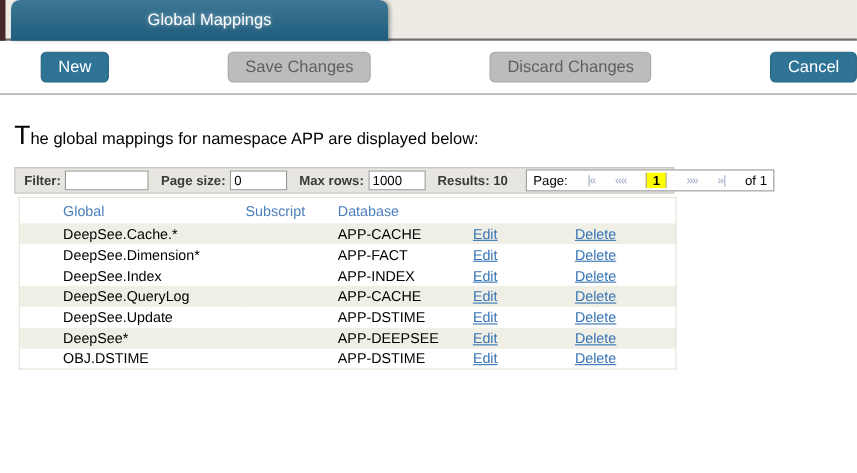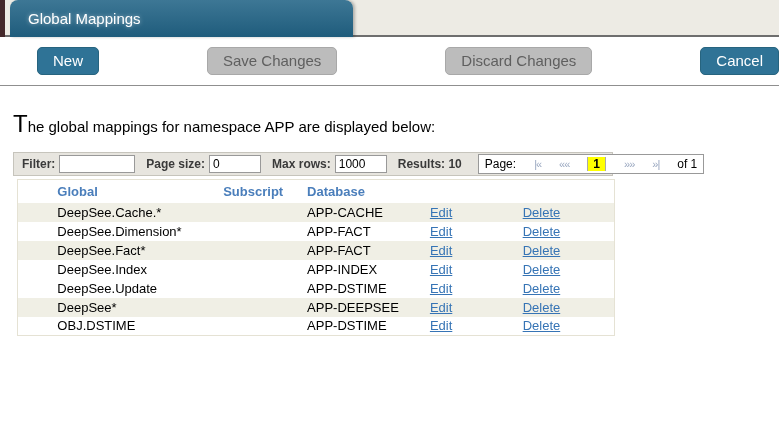--- a/index.html
+++ b/index.html
@@ -25,20 +25,21 @@
     position:absolute;left:0;top:0;width:5px;height:37px;background:var(--maroon);
   }
   .tab{
     position:absolute;left:10px;top:0;width:343px;height:37px;
     background:linear-gradient(to bottom,var(--tab-top),var(--tab-bottom));
     border-radius:8px 8px 0 0;
     box-shadow:2px 0 3px rgba(0,0,0,0.25);
     display:flex;align-items:center;padding-left:18px;
     color:#fff;font-size:15px;
     text-shadow:0 0 4px rgba(255,255,255,0.55);
+    justify-content:center;
   }
   
   .toolbar{
     height:49px;background:#fff;border-bottom:1px solid #8f8f8f;
     display:flex;align-items:center;gap:11px;padding-left:37px;justify-content:space-between;
   }
   .btn{
     font-family:inherit;font-size:15px;height:28px;padding:0 15px;
     border-radius:5px;cursor:pointer;line-height:26px;
   }
@@ -77,21 +78,21 @@
   .pager .current{
     background:var(--page-hl);font-weight:bold;padding:0 5px;
     border-left:1px solid #aaa;border-right:1px solid #aaa;
   }
   
   .mappings-table{
     margin:3px 0 0 17px;width:598px;border-collapse:collapse;
     border:1px solid var(--table-border);font-size:13px;
   }
   .mappings-table th{
-    color:var(--col-header-blue);text-align:left;font-weight:bold;
+    color:var(--col-header-blue);text-align:left;font-weight:normal;
     height:23px;padding:0;
   }
   .mappings-table td{height:19px;padding:0;}
   .mappings-table tr.shaded{background:var(--row-shade);}
   .col-indent{width:40px;}
   .col-global{width:166px;}
   .col-subscript{width:84px;}
   .col-database{width:123px;}
   .col-edit{width:93px;}
   .col-delete{width:92px;}
@@ -166,33 +167,33 @@
         <td><a class="row-link">Delete</a></td>
       </tr>
       <tr>
         <td></td>
         <td>DeepSee.Dimension*</td>
         <td></td>
         <td>APP-FACT</td>
         <td><a class="row-link">Edit</a></td>
         <td><a class="row-link">Delete</a></td>
       </tr>
+      <tr>
+        <td></td>
+        <td>DeepSee.Index</td>
+        <td></td>
+        <td>APP-INDEX</td>
+        <td><a class="row-link">Edit</a></td>
+        <td><a class="row-link">Delete</a></td>
+      </tr>
       <tr class="shaded">
         <td></td>
-        <td>DeepSee.Fact*</td>
-        <td></td>
-        <td>APP-FACT</td>
-        <td><a class="row-link">Edit</a></td>
-        <td><a class="row-link">Delete</a></td>
-      </tr>
-      <tr>
-        <td></td>
-        <td>DeepSee.Index</td>
-        <td></td>
-        <td>APP-INDEX</td>
+        <td>DeepSee.QueryLog</td>
+        <td></td>
+        <td>APP-CACHE</td>
         <td><a class="row-link">Edit</a></td>
         <td><a class="row-link">Delete</a></td>
       </tr>
       <tr>
         <td></td>
         <td>DeepSee.Update</td>
         <td></td>
         <td>APP-DSTIME</td>
         <td><a class="row-link">Edit</a></td>
         <td><a class="row-link">Delete</a></td>

